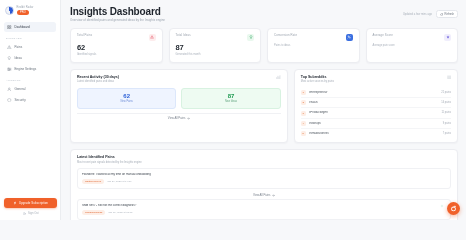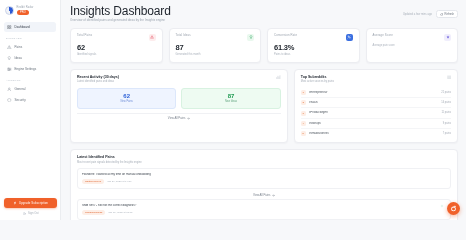--- a/index.html
+++ b/index.html
@@ -85,21 +85,21 @@
   
   .main {
     flex: 1 1 auto; height: 220px; overflow: hidden;
     padding: 7px 8px 0 9px; position: relative;
   }
   .page-head {
     display: flex; align-items: flex-start; justify-content: space-between;
     margin-bottom: 6px;
   }
   .page-title {
-    font-size: 12px; color: #1d232b; font-weight: normal;
+    font-size: 10px; color: #1d232b; font-weight: bold;
     letter-spacing: -.15px; line-height: 9px;
   }
   .page-sub {
     font-size: 2.9px; color: #9aa3ae; line-height: 4px; margin-top: 1.5px;
     letter-spacing: .05px;
   }
   .head-right { display: flex; align-items: center; gap: 4px; padding-top: 3px; }
   .head-updated { font-size: 2.7px; color: #aab1bb; white-space: nowrap; }
   .refresh-btn {
     display: flex; align-items: center; gap: 1.5px;
@@ -399,21 +399,20 @@
         <div class="stat-top">
           <span class="stat-label">Conversion Rate</span>
           <span class="stat-chip chip-blue">
             <svg viewBox="0 0 16 16" fill="none" stroke="#ffffff" stroke-width="1.6" stroke-linecap="round">
               <path d="M3.5 12.5 L12.5 3.5"></path>
               <circle cx="4.8" cy="4.8" r="1.5"></circle>
               <circle cx="11.2" cy="11.2" r="1.5"></circle>
             </svg>
           </span>
         </div>
-        <div class="stat-value">61.3%</div>
         <div class="stat-foot">Pains to ideas</div>
       </div>
 
       <div class="stat-card">
         <div class="stat-top">
           <span class="stat-label">Average Score</span>
           <span class="stat-chip chip-purple">
             <svg viewBox="0 0 16 16" fill="#7a6fe0" stroke="none">
               <path d="M8 2 L9.8 6 14 6.5 10.9 9.4 11.8 13.6 8 11.4 4.2 13.6 5.1 9.4 2 6.5 6.2 6z"></path>
             </svg>

